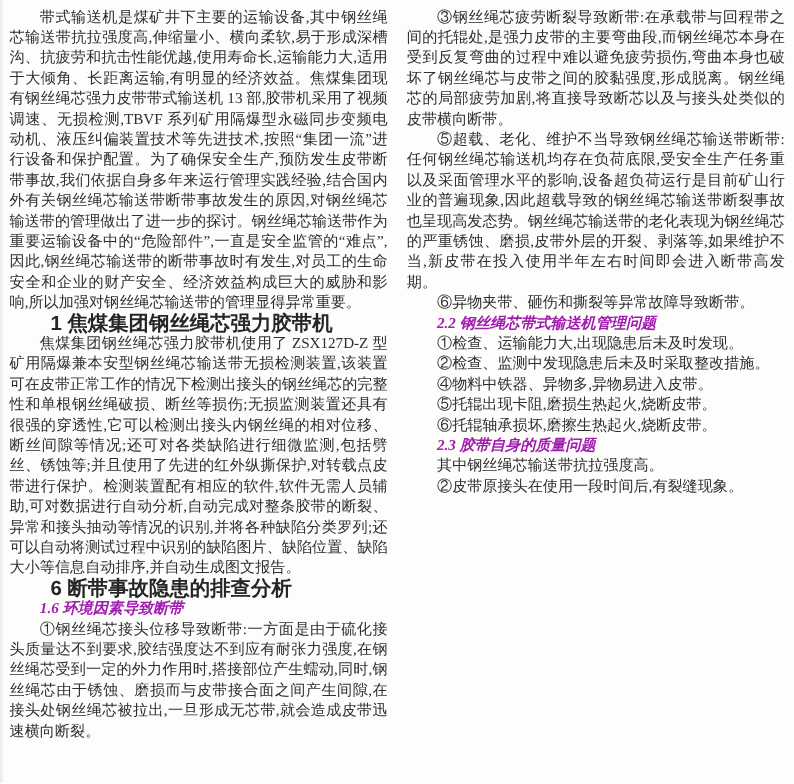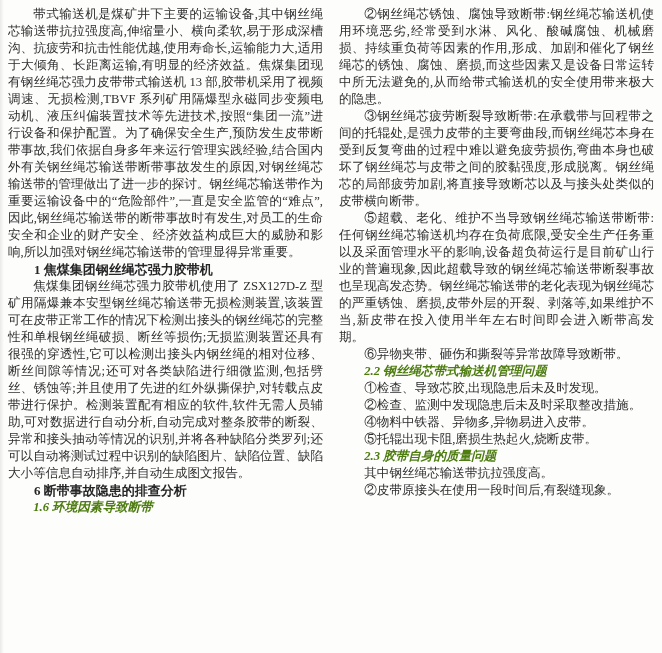--- a/index.html
+++ b/index.html
@@ -31,61 +31,62 @@
   .col { width: 315px; }
   .col p {
     margin: 0;
     text-align: justify;
     text-indent: 2em;
     overflow-wrap: break-word;
     word-break: break-all;
   }
   .sec {
     margin: 0;
-    font-size: 13px;
+    font-size: 17px;
     line-height: 17px;
     font-weight: bold;
-    font-family: Liberation Serif, serif;
+    font-family: Liberation Sans, sans-serif;
     text-indent: 2em;
     color: #262626;
   }
   .sub {
     margin: 0;
     font-size: 12.6px;
     line-height: 17px;
     font-weight: bold;
     font-style: italic;
     text-indent: 2em;
-    color: #4d7c0f;
+    color: #a21caf;
   }
 </style>
 </head>
 <body>
 
 <div class="page">
   <div class="scan-edge"></div>
   <div class="cols">
 
     <div class="col">
       <p>带式输送机是煤矿井下主要的运输设备,其中钢丝绳芯输送带抗拉强度高,伸缩量小、横向柔软,易于形成深槽沟、抗疲劳和抗击性能优越,使用寿命长,运输能力大,适用于大倾角、长距离运输,有明显的经济效益。焦煤集团现有钢丝绳芯强力皮带带式输送机 13 部,胶带机采用了视频调速、无损检测,TBVF 系列矿用隔爆型永磁同步变频电动机、液压纠偏装置技术等先进技术,按照“集团一流”进行设备和保护配置。为了确保安全生产,预防发生皮带断带事故,我们依据自身多年来运行管理实践经验,结合国内外有关钢丝绳芯输送带断带事故发生的原因,对钢丝绳芯输送带的管理做出了进一步的探讨。钢丝绳芯输送带作为重要运输设备中的“危险部件”,一直是安全监管的“难点”,因此,钢丝绳芯输送带的断带事故时有发生,对员工的生命安全和企业的财产安全、经济效益构成巨大的威胁和影响,所以加强对钢丝绳芯输送带的管理显得异常重要。</p>
       <h3 class="sec">1 焦煤集团钢丝绳芯强力胶带机</h3>
       <p>焦煤集团钢丝绳芯强力胶带机使用了 ZSX127D-Z 型矿用隔爆兼本安型钢丝绳芯输送带无损检测装置,该装置可在皮带正常工作的情况下检测出接头的钢丝绳芯的完整性和单根钢丝绳破损、断丝等损伤;无损监测装置还具有很强的穿透性,它可以检测出接头内钢丝绳的相对位移、断丝间隙等情况;还可对各类缺陷进行细微监测,包括劈丝、锈蚀等;并且使用了先进的红外纵撕保护,对转载点皮带进行保护。检测装置配有相应的软件,软件无需人员辅助,可对数据进行自动分析,自动完成对整条胶带的断裂、异常和接头抽动等情况的识别,并将各种缺陷分类罗列;还可以自动将测试过程中识别的缺陷图片、缺陷位置、缺陷大小等信息自动排序,并自动生成图文报告。</p>
       <h3 class="sec">6 断带事故隐患的排查分析</h3>
       <h4 class="sub">1.6 环境因素导致断带</h4>
+      <p>①钢丝绳芯接头位移导致断带:一方面是由于硫化接头质量达不到要求,胶结强度达不到应有耐张力强度,在钢丝绳芯受到一定的外力作用时,搭接部位产生蠕动,同时,钢丝绳芯由于锈蚀、磨损而与皮带接合面之间产生间隙,在接头处钢丝绳芯被拉出,一旦形成无芯带,就会造成皮带迅速横向断裂。</p>
     </div>
 
     <div class="col">
-      <p>②钢丝绳芯锈蚀、腐蚀导致断带:钢丝绳芯输送机使用环境恶劣,经常受到水淋、风化、酸碱腐蚀、机械磨损、持续重负荷等因素的作用,形成、加剧和催化了钢丝绳芯的锈蚀、腐蚀、磨损,而这些因素又是设备日常运转中所无法避免的,从而给带式输送机的安全使用带来极大的隐患。</p>
       <p>③钢丝绳芯疲劳断裂导致断带:在承载带与回程带之间的托辊处,是强力皮带的主要弯曲段,而钢丝绳芯本身在受到反复弯曲的过程中难以避免疲劳损伤,弯曲本身也破坏了钢丝绳芯与皮带之间的胶黏强度,形成脱离。钢丝绳芯的局部疲劳加剧,将直接导致断芯以及与接头处类似的皮带横向断带。</p>
       <p>⑤超载、老化、维护不当导致钢丝绳芯输送带断带:任何钢丝绳芯输送机均存在负荷底限,受安全生产任务重以及采面管理水平的影响,设备超负荷运行是目前矿山行业的普遍现象,因此超载导致的钢丝绳芯输送带断裂事故也呈现高发态势。钢丝绳芯输送带的老化表现为钢丝绳芯的严重锈蚀、磨损,皮带外层的开裂、剥落等,如果维护不当,新皮带在投入使用半年左右时间即会进入断带高发期。</p>
       <p>⑥异物夹带、砸伤和撕裂等异常故障导致断带。</p>
       <h4 class="sub">2.2 钢丝绳芯带式输送机管理问题</h4>
-      <p>①检查、导致芯胶,出现隐患后未及时发现。</p>
+      <p>①检查、运输能力大,出现隐患后未及时发现。</p>
       <p>②检查、监测中发现隐患后未及时采取整改措施。</p>
       <p>④物料中铁器、异物多,异物易进入皮带。</p>
       <p>⑤托辊出现卡阻,磨损生热起火,烧断皮带。</p>
+      <p>⑥托辊轴承损坏,磨擦生热起火,烧断皮带。</p>
       <h4 class="sub">2.3 胶带自身的质量问题</h4>
       <p>其中钢丝绳芯输送带抗拉强度高。</p>
       <p>②皮带原接头在使用一段时间后,有裂缝现象。</p>
     </div>
 
   </div>
 </div>
 
 </body></html>

